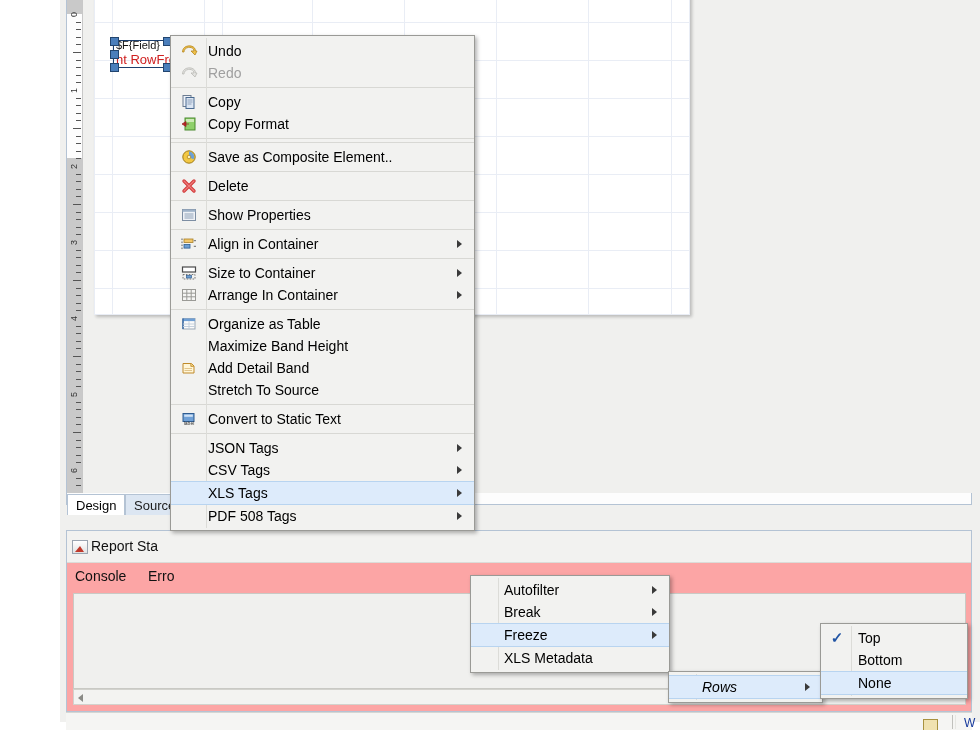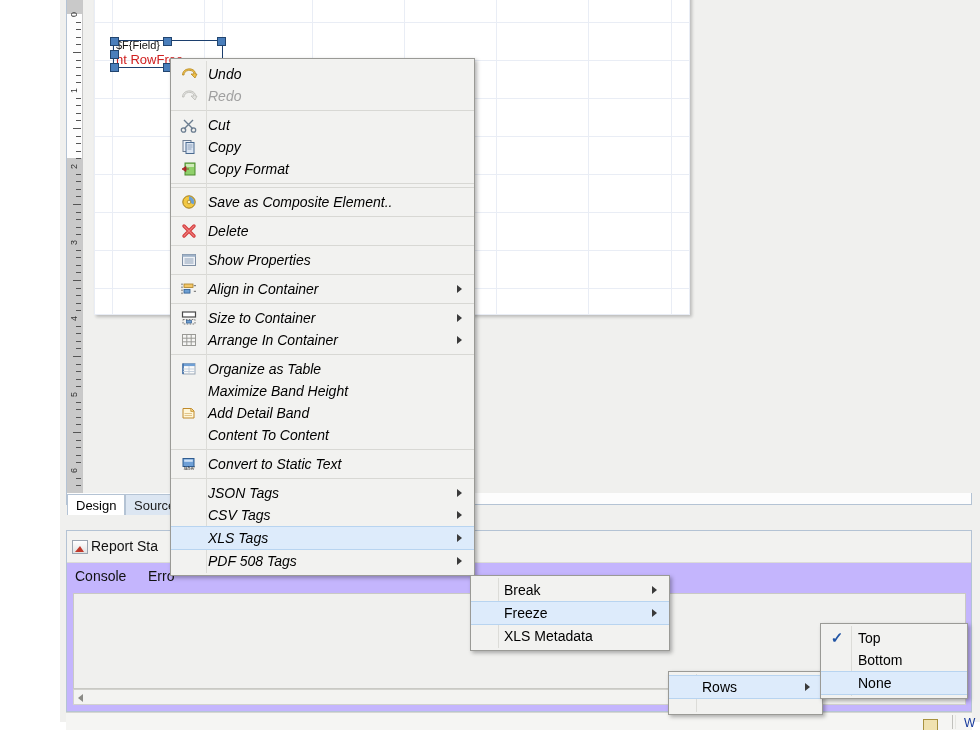--- a/index.html
+++ b/index.html
@@ -81,21 +81,21 @@
   .etab{
     position:absolute;top:0;height:21px;line-height:21px;
     padding:0 8px;font-size:13px;box-sizing:border-box;
   }
   .etab.active{background:#ffffff;border:1px solid #b4c3d4;border-bottom:none;color:#000;}
   .etab.inactive{background:#dce6f2;border:1px solid #b4c3d4;border-bottom:none;color:#1a1a1a;}
 
   
   #lower-view{
     position:absolute;left:66px;top:530px;width:906px;height:182px;
-    background:#c4b5fd;border:1px solid #b4c3d4;box-sizing:border-box;text-align:right;
+    background:#fca5a5;border:1px solid #b4c3d4;box-sizing:border-box;text-align:right;
   }
   #lower-titlebar{
     position:absolute;left:0;top:0;width:100%;height:32px;
     background:#f2f2f0;border-bottom:1px solid #dcdcd8;box-sizing:border-box;
   }
   #lower-title{
     position:absolute;left:24px;top:7px;font-size:14px;color:#111;white-space:nowrap;
   }
   #lower-title-icon{
     position:absolute;left:5px;top:9px;width:14px;height:12px;
@@ -165,34 +165,34 @@
   .mi.sel{background:#ddebfb;border-top:1px solid #b8d4f0;border-bottom:1px solid #b8d4f0;}
   .sep{height:1px;background:#d8d8d4;margin:3px 0;}
   .arrow-r{
     position:absolute;width:0;height:0;
     border-top:4px solid transparent;border-bottom:4px solid transparent;
     border-left:5px solid #3a3a3a;
   }
   .mi-icon{position:absolute;}
 
   
-  #menu-main{left:170px;top:58px;width:305px;padding:4px 0 3px 0;font-style:italic;}
+  #menu-main{left:170px;top:35px;width:305px;padding:4px 0 3px 0;}
   #menu-main .railline{left:35px;}
   #menu-main .mi .lbl{left:37px;}
   #menu-main .mi .arrow-r{right:12px;top:7px;}
   #menu-main .mi-icon{left:9px;top:3px;}
 
   
   #menu-xls{left:470px;top:575px;width:200px;padding:3px 0 3px 0;}
   #menu-xls .railline{left:27px;}
   #menu-xls .mi .lbl{left:33px;}
   #menu-xls .mi .arrow-r{right:12px;top:7px;}
 
   
-  #menu-freeze{left:668px;top:671px;width:155px;padding:3px 0 15px 0;}
+  #menu-freeze{left:668px;top:671px;width:155px;padding:3px 0 3px 0;font-style:italic;}
   #menu-freeze .railline{left:27px;}
   #menu-freeze .mi .lbl{left:33px;}
   #menu-freeze .mi .arrow-r{right:12px;top:7px;}
 
   
   #menu-rows{left:820px;top:623px;width:148px;padding:3px 0 3px 0;}
   #menu-rows .railline{left:30px;}
   #menu-rows .mi .lbl{left:37px;}
   .check-mark{
     position:absolute;left:8px;top:2px;width:16px;height:18px;
@@ -359,30 +359,20 @@
     <span class="mi-icon">
       <svg width="18" height="16" viewBox="0 0 18 16">
           <path d="M4 9 C4 3,14 3,14 8 L11 8 L15 12 L17 8 L15.5 8 C15.5 1,2.5 1,2.5 9 Z" fill="#e3e3e0" stroke="#b9b9b4" stroke-width=".8"></path>
         </svg>
     </span>
     <span class="lbl">Redo</span>
   </div>
 
   <div class="sep"></div>
 
-  <div class="mi">
-    <span class="mi-icon">
-      <svg width="18" height="16" viewBox="0 0 18 16">
-          <path d="M4 3 L13 12 M13 3 L4 12" stroke="#6b7d90" stroke-width="1.4" fill="none"></path>
-          <circle cx="3.5" cy="13" r="2.2" fill="none" stroke="#6b7d90" stroke-width="1.3"></circle>
-          <circle cx="13.5" cy="13" r="2.2" fill="none" stroke="#6b7d90" stroke-width="1.3"></circle>
-        </svg>
-    </span>
-    <span class="lbl">Cut</span>
-  </div>
 
   <div class="mi">
     <span class="mi-icon">
       <svg width="18" height="16" viewBox="0 0 18 16">
           <rect x="3" y="1.5" width="8" height="11" fill="#eef2f8" stroke="#6d7d92"></rect>
           <rect x="6" y="3.5" width="8" height="11" fill="#dbe5f2" stroke="#4a6a90"></rect>
           <path d="M7.5 6h5M7.5 8h5M7.5 10h4" stroke="#7e93ad" stroke-width=".8"></path>
         </svg>
     </span>
     <span class="lbl">Copy</span>
@@ -504,21 +494,21 @@
       <svg width="18" height="16" viewBox="0 0 18 16">
           <path d="M3 4 L3 13 L14 13 L14 6 L11.5 3.5 L3 3.5 Z" fill="#fff6d8" stroke="#c08a2a"></path>
           <path d="M10.8 3.6 L10.8 6.4 L13.8 6.4" fill="#f5d37a" stroke="#c08a2a" stroke-width=".8"></path>
           <path d="M4.5 8.5 L12 8.5 M4.5 10.5 L12 10.5" stroke="#d9b876" stroke-width=".8"></path>
         </svg>
     </span>
     <span class="lbl">Add Detail Band</span>
   </div>
 
   <div class="mi">
-    <span class="lbl">Content To Content</span>
+    <span class="lbl">Stretch To Source</span>
   </div>
 
   <div class="sep"></div>
 
   <div class="mi">
     <span class="mi-icon">
       <svg width="18" height="16" viewBox="0 0 18 16">
           <rect x="3" y="2.5" width="11" height="8" fill="#6fa0d6" stroke="#2f5c90"></rect>
           <rect x="4.2" y="3.6" width="8.6" height="2.2" fill="#cfe2f6"></rect>
           <text x="9" y="14.2" font-size="5" text-anchor="middle" fill="#333" font-family="sans-serif">label</text>
@@ -547,20 +537,24 @@
   <div class="mi">
     <span class="lbl">PDF 508 Tags</span>
     <span class="arrow-r"></span>
   </div>
 </div>
 
 <div class="menu" id="menu-xls">
   <div class="railline"></div>
 
   <div class="mi">
+    <span class="lbl">Autofilter</span>
+    <span class="arrow-r"></span>
+  </div>
+  <div class="mi">
     <span class="lbl">Break</span>
     <span class="arrow-r"></span>
   </div>
   <div class="mi sel">
     <span class="lbl">Freeze</span>
     <span class="arrow-r"></span>
   </div>
   <div class="mi">
     <span class="lbl">XLS Metadata</span>
   </div>

